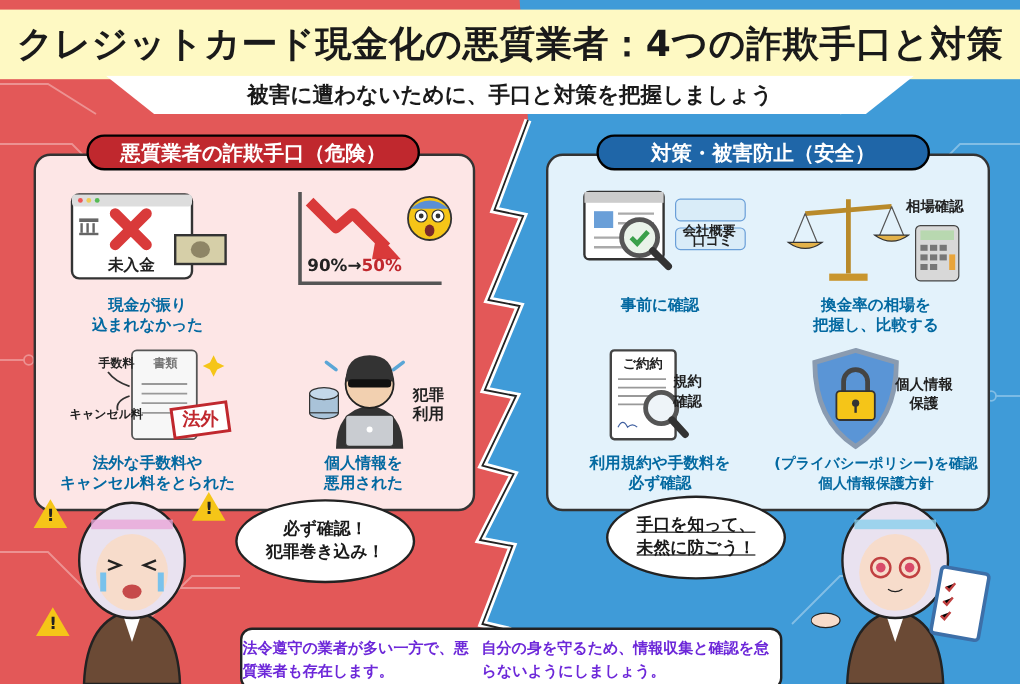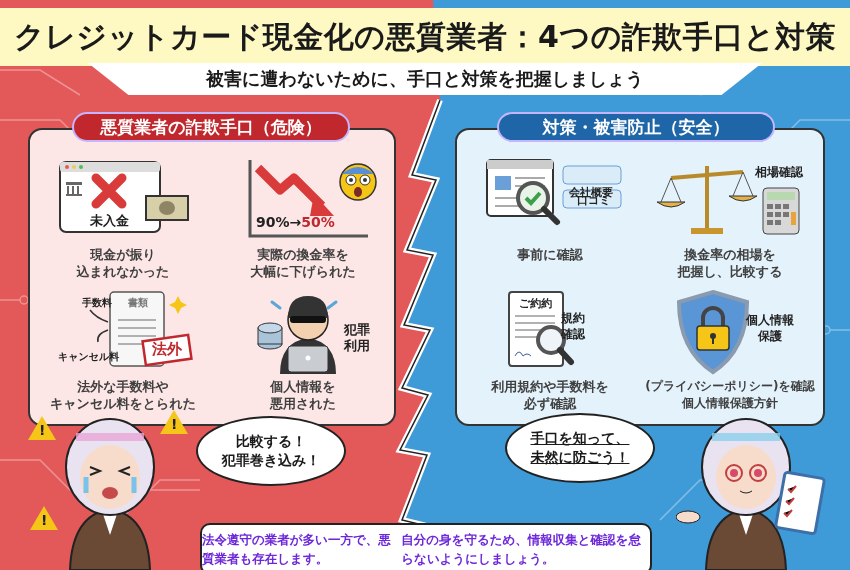--- a/index.html
+++ b/index.html
@@ -16,27 +16,27 @@
   .title-bar { position: absolute; left: 0; top: 8px; width: 850px; height: 58px; background: #fef9c3; display: flex; align-items: center; justify-content: center; }
   .title-text { font-size: 30px; font-weight: bold; color: #1a1a1a; letter-spacing: 0.5px; }
   .subtitle-bar { position: absolute; left: 88px; top: 63px; width: 674px; height: 32px; background: #ffffff;
     clip-path: polygon(0 0, 100% 0, 94% 100%, 6% 100%); display: flex; align-items: center; justify-content: center; }
   .subtitle-text { font-size: 18px; font-weight: bold; color: #1a1a1a; }
 
   
   .panel { position: absolute; top: 128px; height: 298px; border-radius: 14px; border: 2px solid #333; }
   .panel-left { left: 28px; width: 368px; background: #fde6e6; }
   .panel-right { left: 455px; width: 370px; background: #e3f2fb; }
-  .panel-header { position: absolute; top: 112px; height: 30px; border-radius: 15px; border: 2px solid #c4b5fd; display: flex; align-items: center; justify-content: center; font-size: 17px; font-weight: bold; color: #fff; z-index: 3; }
+  .panel-header { position: absolute; top: 112px; height: 30px; border-radius: 15px; border: 2px solid #000000; display: flex; align-items: center; justify-content: center; font-size: 17px; font-weight: bold; color: #fff; z-index: 3; }
   .ph-left { left: 72px; width: 278px; background: #c0282e; }
   .ph-right { left: 497px; width: 278px; background: #1f66a8; }
 
   .item { position: absolute; width: 170px; text-align: center; }
   .item .icon-area { height: 90px; position: relative; }
-  .item .caption { font-size: 13px; font-weight: bold; color: #404040; line-height: 17px; }
+  .item .caption { font-size: 13px; font-weight: bold; color: #0369a1; line-height: 17px; }
   .item .caption span { display: block; }
 
   .label-small { font-size: 10px; font-weight: bold; color: #222; position: absolute; }
 
   
   .bubble { position: absolute; background: #fff; border: 2px solid #222; border-radius: 50%; display: flex; flex-direction: column; align-items: center; justify-content: center; font-size: 14px; font-weight: bold; color: #1a1a1a; line-height: 19px; z-index: 4; }
   .bubble-left { left: 196px; top: 416px; width: 150px; height: 70px; }
   .bubble-right { left: 505px; top: 413px; width: 150px; height: 70px; text-decoration: underline; }
 
   .note-box { position: absolute; left: 200px; top: 523px; width: 452px; height: 52px; background: #fff; border: 2px solid #222; border-radius: 10px; display: flex; flex-direction: row; align-items: center; justify-content: center; font-size: 12.5px; font-weight: bold; color: #6d28d9; line-height: 19px; z-index: 4; }
@@ -121,43 +121,39 @@
         <circle cx="133" cy="24" r="5" fill="#fff" stroke="#333"></circle>
           <circle cx="147" cy="24" r="5" fill="#fff" stroke="#333"></circle>
         <circle cx="133" cy="24" r="2" fill="#333"></circle>
           <circle cx="147" cy="24" r="2" fill="#333"></circle>
         <ellipse cx="140" cy="36" rx="4" ry="5" fill="#7a2a2a"></ellipse>
       </svg>
       <span class="label-small" style="left:38px; top:58px; font-size:14px;">
         <span>90%</span><span>→</span><span style="color:#c0282e;">50%</span>
       </span>
     </div>
-    <div class="caption">
-      <span>実際の換金率を</span>
-        <span>大幅に下げられた</span>
-    </div>
   </div>
 
   <div class="item" style="left:8px; top:158px;">
     <div class="icon-area">
       <svg width="170" height="90" viewBox="0 0 170 90">
         <rect x="72" y="4" width="54" height="74" rx="4" fill="#f7f7f7" stroke="#555" stroke-width="1.5"></rect>
         <g stroke="#999" stroke-width="1.5">
             <line x1="80" y1="32" x2="118" y2="32"></line>
             <line x1="80" y1="40" x2="118" y2="40"></line>
             <line x1="80" y1="48" x2="118" y2="48"></line>
             <line x1="80" y1="56" x2="108" y2="56"></line>
           </g>
         <path d="M52 22 Q58 30 70 34" stroke="#333" fill="none" stroke-width="1.5"></path>
         <path d="M60 54 Q58 46 70 42" stroke="#333" fill="none" stroke-width="1.5"></path>
         <rect x="106" y="50" width="46" height="24" fill="#fff" stroke="#c0282e" stroke-width="2.5" transform="rotate(-8 129 62)"></rect>
         <path d="M140 8 l3 6 l6 3 l-6 3 l-3 6 l-3 -6 l-6 -3 l6 -3z" fill="#f5c518"></path>
       </svg>
       <span class="label-small" style="left:44px; top:8px;">手数料</span>
-      <span class="label-small" style="left:20px; top:62px;text-align:center;">キャンセル料</span>
+      <span class="label-small" style="left:20px; top:50px;text-align:center;">キャンセル料</span>
       <span class="label-small" style="left:90px; top:8px; color:#777;">書類</span>
       <span class="label-small" style="left:114px; top:52px; font-size:15px; color:#c0282e;">法外</span>
     </div>
     <div class="caption">
       <span>法外な手数料や</span>
         <span>キャンセル料をとられた</span>
     </div>
   </div>
 
   <div class="item" style="left:188px; top:158px;">
@@ -322,21 +318,21 @@
   <rect x="104" y="70" width="40" height="56" rx="3" fill="#fff" stroke="#3d6fa8" stroke-width="3" transform="rotate(10 124 98)"></rect>
   <g stroke="#c04040" stroke-width="2">
       <path d="M112 84 l3 3 l5 -6"></path>
       <path d="M110 96 l3 3 l5 -6"></path>
       <path d="M108 108 l3 3 l5 -6"></path>
     </g>
   <ellipse cx="12" cy="112" rx="12" ry="6" fill="#f7dccb" stroke="#222"></ellipse>
 </svg>
 
 <div class="bubble bubble-left">
-  <span>比較する！</span>
+  <span>必ず確認！</span>
     <span>犯罪巻き込み！</span>
 </div>
 <div class="bubble bubble-right">
   <span>手口を知って、</span>
     <span>未然に防ごう！</span>
 </div>
 
 <div class="note-box">
   <span>法令遵守の業者が多い一方で、悪質業者も存在します。</span>
   <span>自分の身を守るため、情報収集と確認を怠らないようにしましょう。</span>

